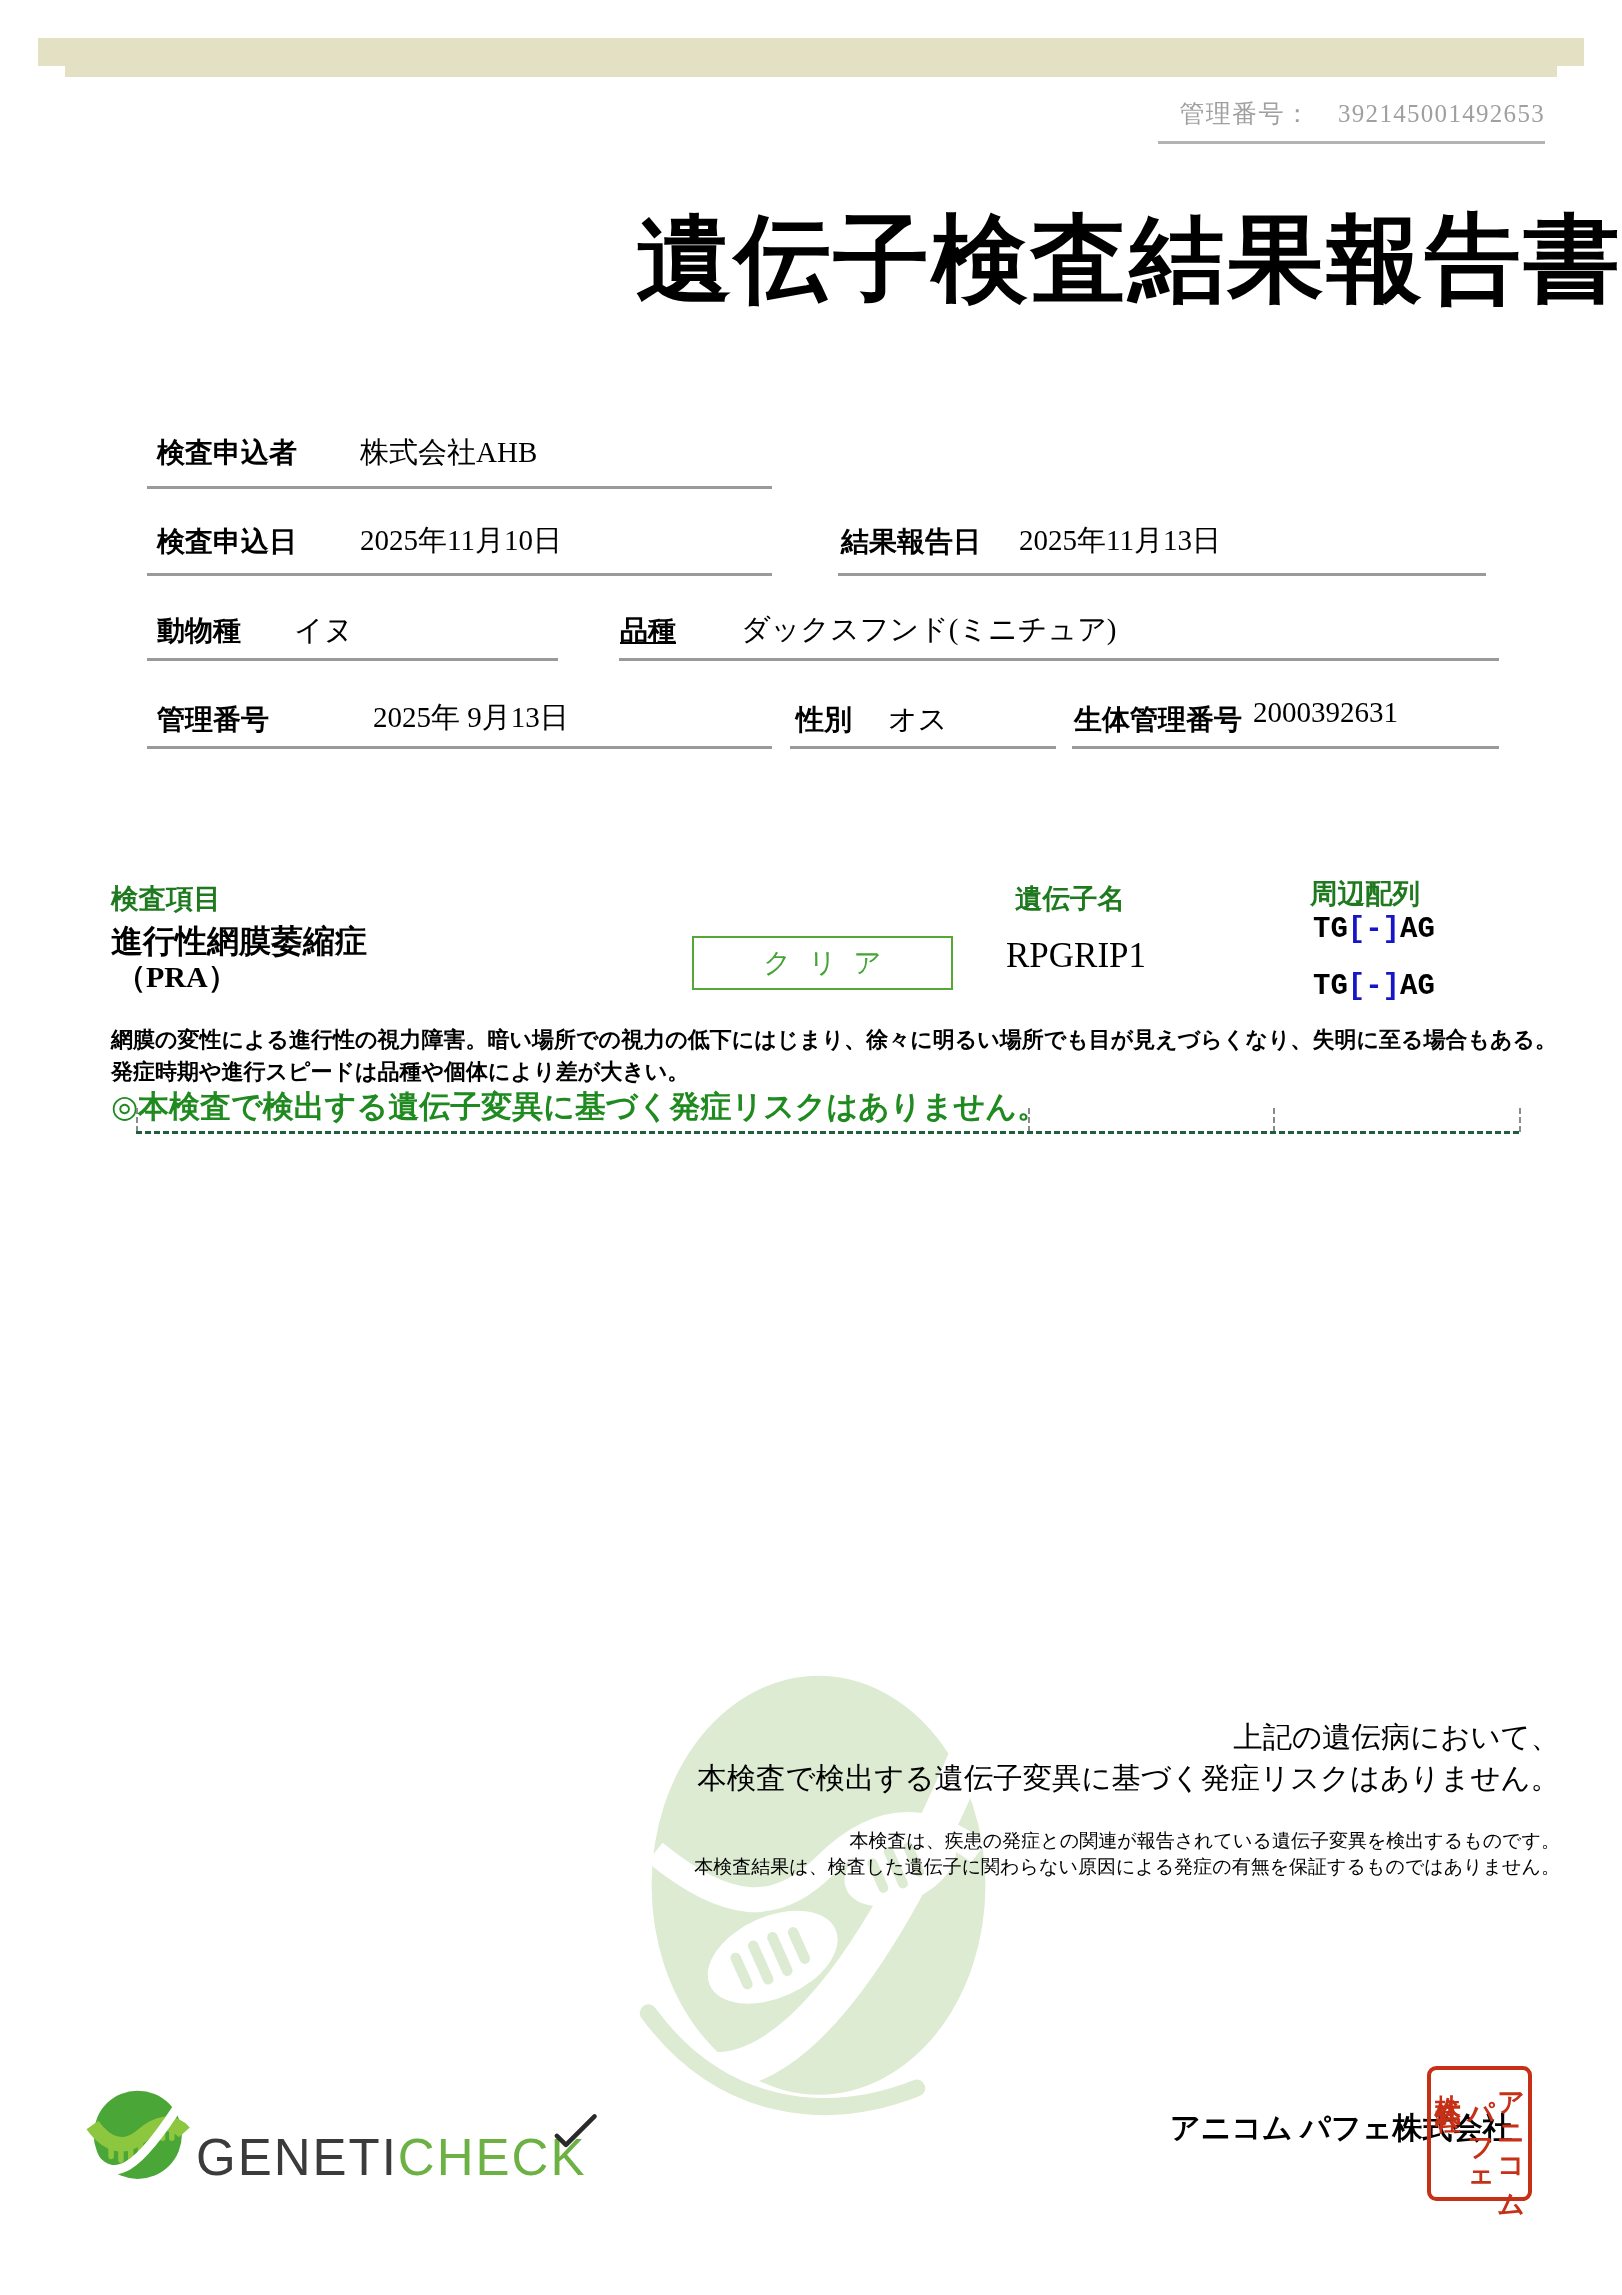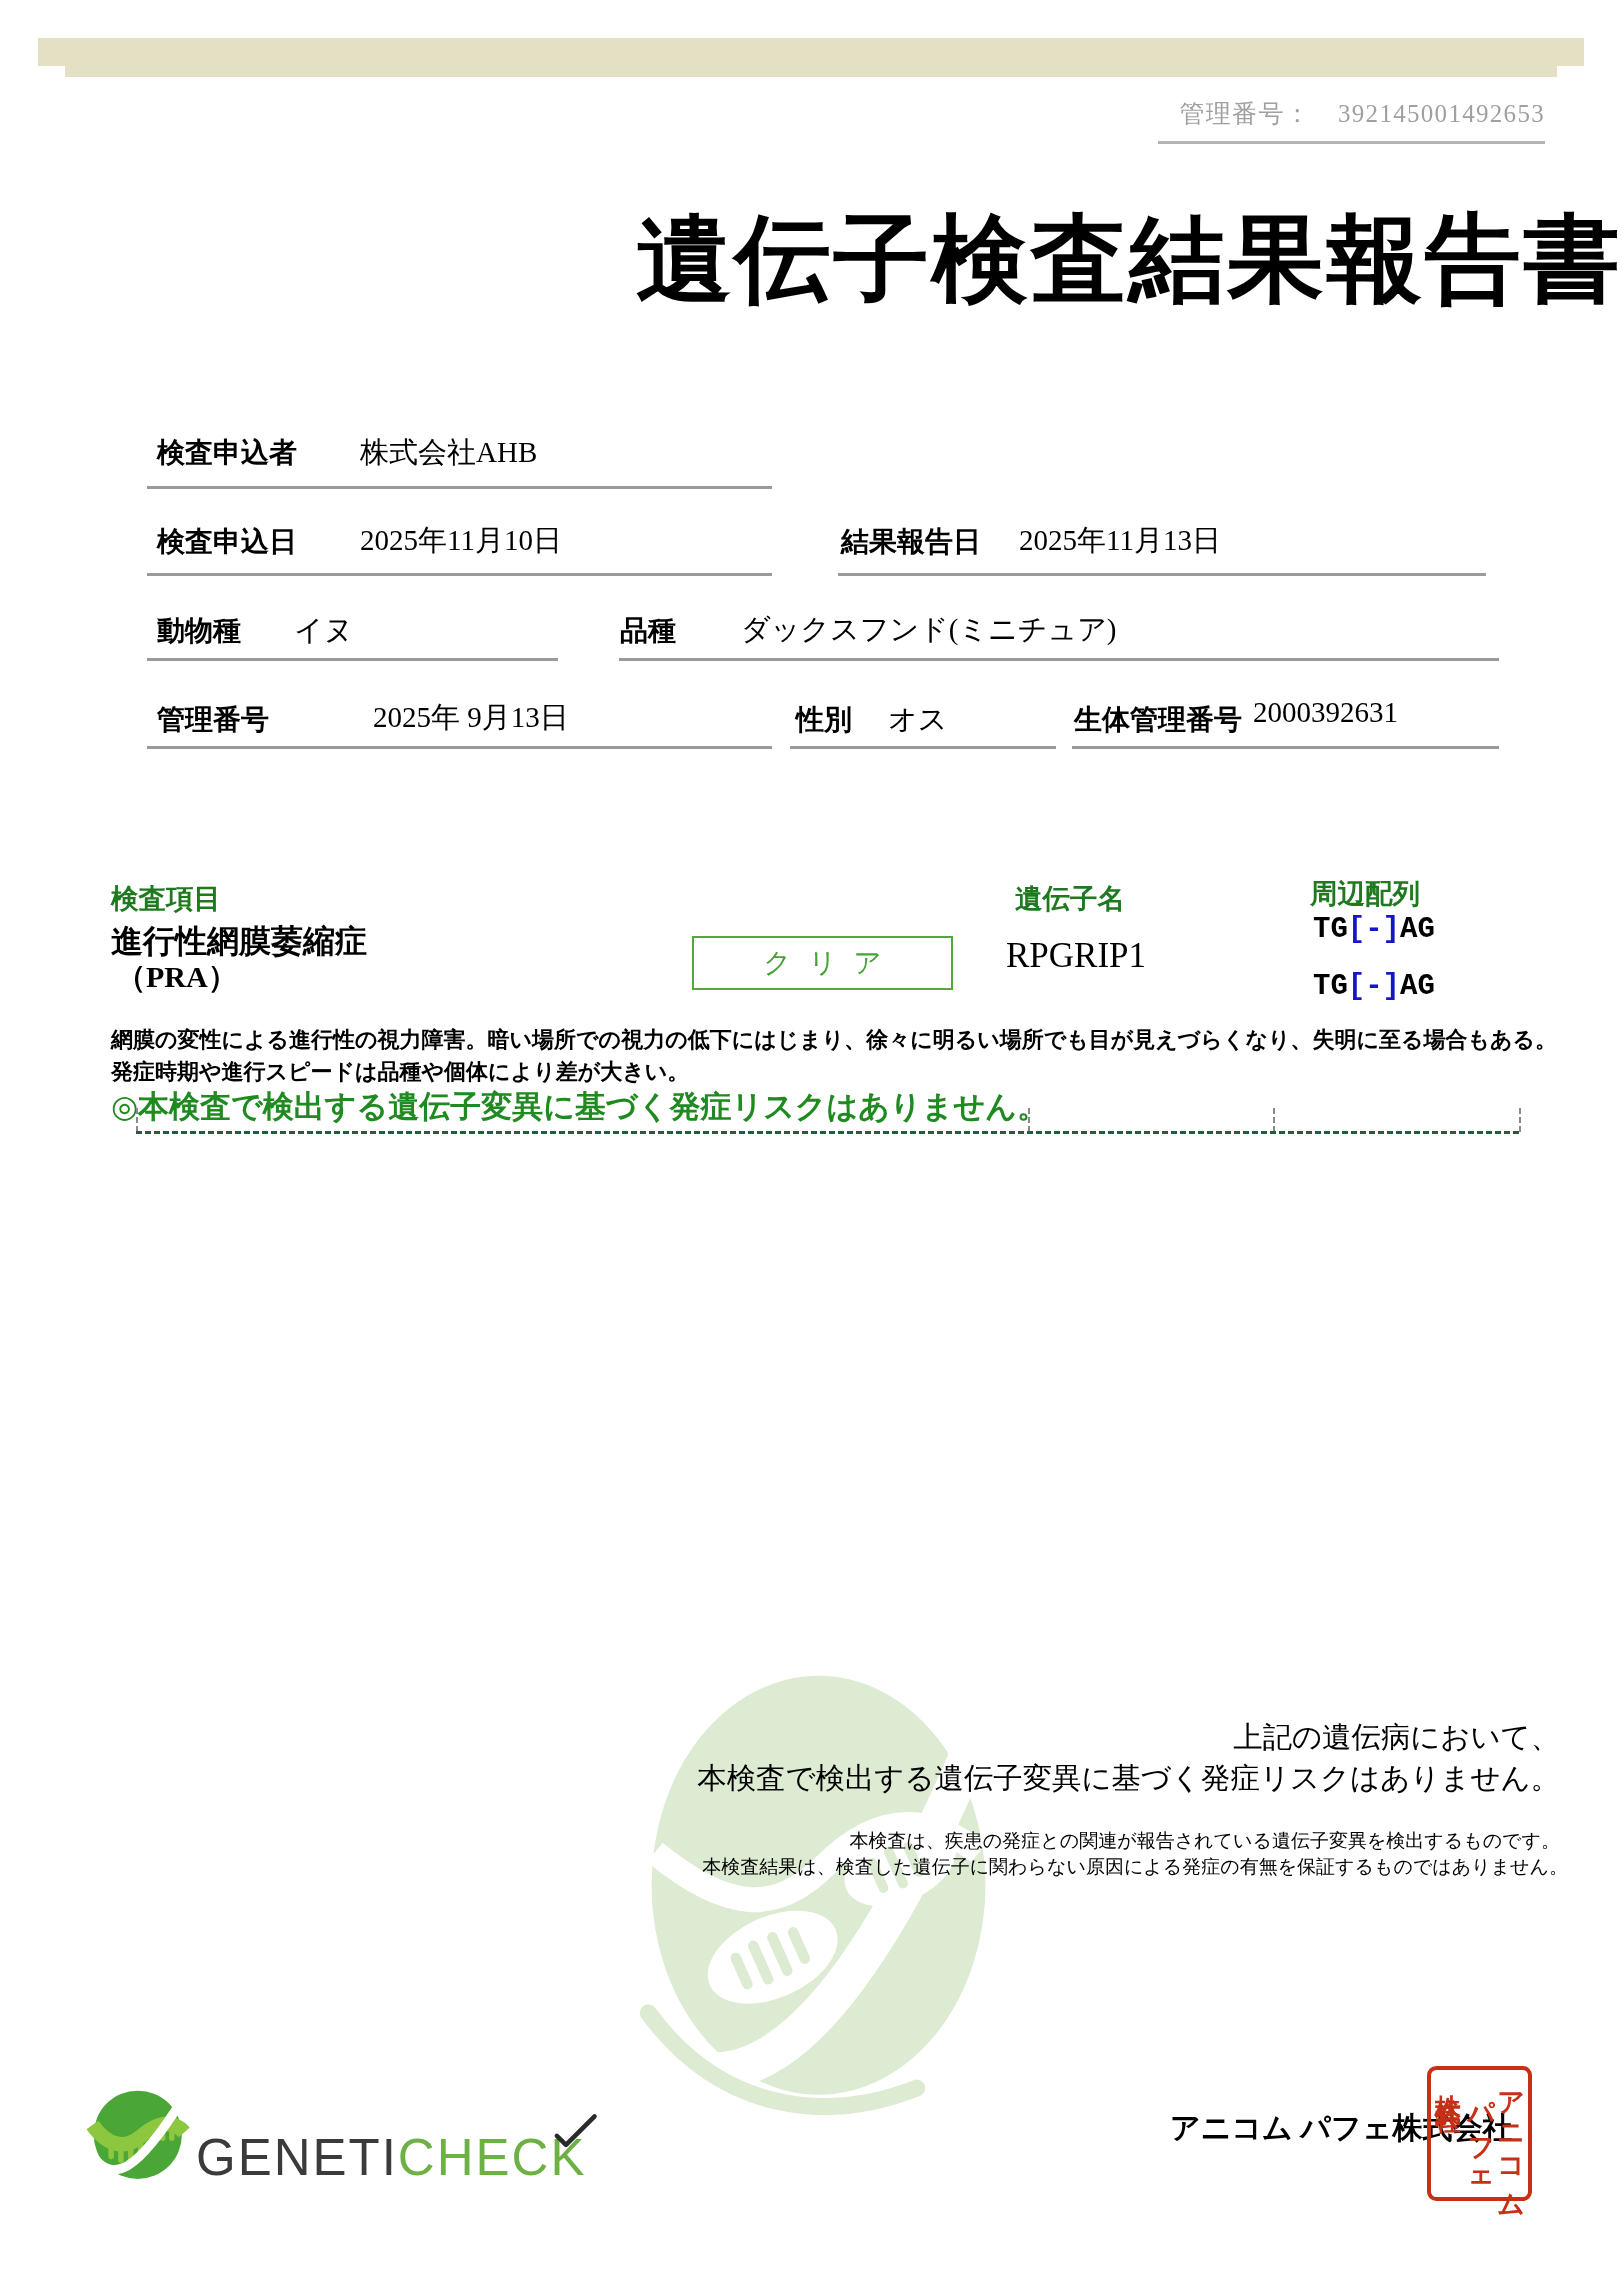--- a/index.html
+++ b/index.html
@@ -106,21 +106,21 @@
     <div class="abs flabel" style="top:523px;left:157px;">検査申込日</div>
     <div class="abs fvalue" style="top:521px;left:360px;text-align:right;">2025年11月10日</div>
     <div class="abs uline" style="top:573px;left:147px;width:625px;"></div>
     <div class="abs flabel" style="top:523px;left:841px;">結果報告日</div>
     <div class="abs fvalue" style="top:521px;left:1019px;">2025年11月13日</div>
     <div class="abs uline" style="top:573px;left:838px;width:648px;"></div>
 
     <div class="abs flabel" style="top:612px;left:157px;">動物種</div>
     <div class="abs fvalue" style="top:611px;left:294px;">イヌ</div>
     <div class="abs uline" style="top:658px;left:147px;width:411px;"></div>
-    <div class="abs flabel" style="top:612px;left:620px;">品種</div>
+    <div class="abs flabel" style="top:612px;left:620px;text-decoration:underline;">品種</div>
     <div class="abs fvalue" style="top:610px;left:741px;">ダックスフンド(ミニチュア)</div>
     <div class="abs uline" style="top:658px;left:619px;width:880px;"></div>
 
     <div class="abs flabel" style="top:701px;left:157px;">管理番号</div>
     <div class="abs fvalue" style="top:698px;left:373px;">2025年 9月13日</div>
     <div class="abs uline" style="top:746px;left:147px;width:625px;"></div>
     <div class="abs flabel" style="top:701px;left:796px;">性別</div>
     <div class="abs fvalue" style="top:700px;left:888px;">オス</div>
     <div class="abs uline" style="top:746px;left:790px;width:266px;"></div>
     <div class="abs flabel" style="top:701px;left:1074px;">生体管理番号</div>
@@ -148,21 +148,21 @@
 
     <div class="abs vdash" style="top:1108px;left:136px;"></div>
     <div class="abs vdash" style="top:1108px;left:1028px;"></div>
     <div class="abs vdash" style="top:1108px;left:1273px;"></div>
     <div class="abs vdash" style="top:1108px;left:1519px;"></div>
     <div class="abs hdash"></div>
 
     <div class="abs sum-line sum-big" style="top:1718px;">上記の遺伝病において、</div>
     <div class="abs sum-line sum-big" style="top:1759px;">本検査で検出する遺伝子変異に基づく発症リスクはありません。</div>
     <div class="abs sum-line sum-small" style="top:1828px;">本検査は、疾患の発症との関連が報告されている遺伝子変異を検出するものです。</div>
-    <div class="abs sum-line sum-small" style="top:1854px;padding-left:8px;">本検査結果は、検査した遺伝子に関わらない原因による発症の有無を保証するものではありません。</div>
+    <div class="abs sum-line sum-small" style="top:1854px;">本検査結果は、検査した遺伝子に関わらない原因による発症の有無を保証するものではありません。</div>
 
     <svg class="abs logo-mark" width="98" height="98" viewBox="0 0 160 160">
       <circle cx="78" cy="78" r="72" fill="#4aa737"></circle>
       <path d="M4,62 C30,98 58,102 84,80 C110,58 134,52 154,74" stroke="#8dc63f" stroke-width="24" fill="none"></path>
       <rect x="30" y="88" width="9" height="30" rx="4.5" fill="#8dc63f"></rect>
       <rect x="46" y="90" width="9" height="34" rx="4.5" fill="#8dc63f"></rect>
       <rect x="62" y="92" width="9" height="34" rx="4.5" fill="#8dc63f"></rect>
       <rect x="78" y="90" width="9" height="30" rx="4.5" fill="#8dc63f"></rect>
       <rect x="114" y="60" width="9" height="28" rx="4.5" fill="#8dc63f"></rect>
       <rect x="129" y="64" width="9" height="24" rx="4.5" fill="#8dc63f"></rect>

